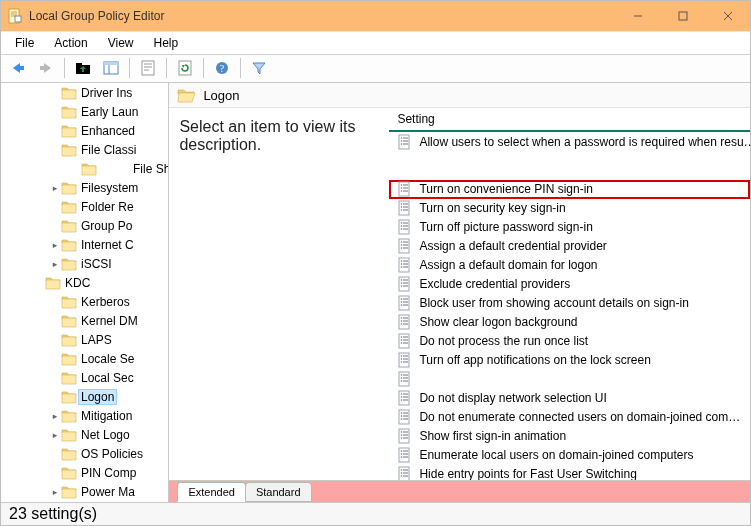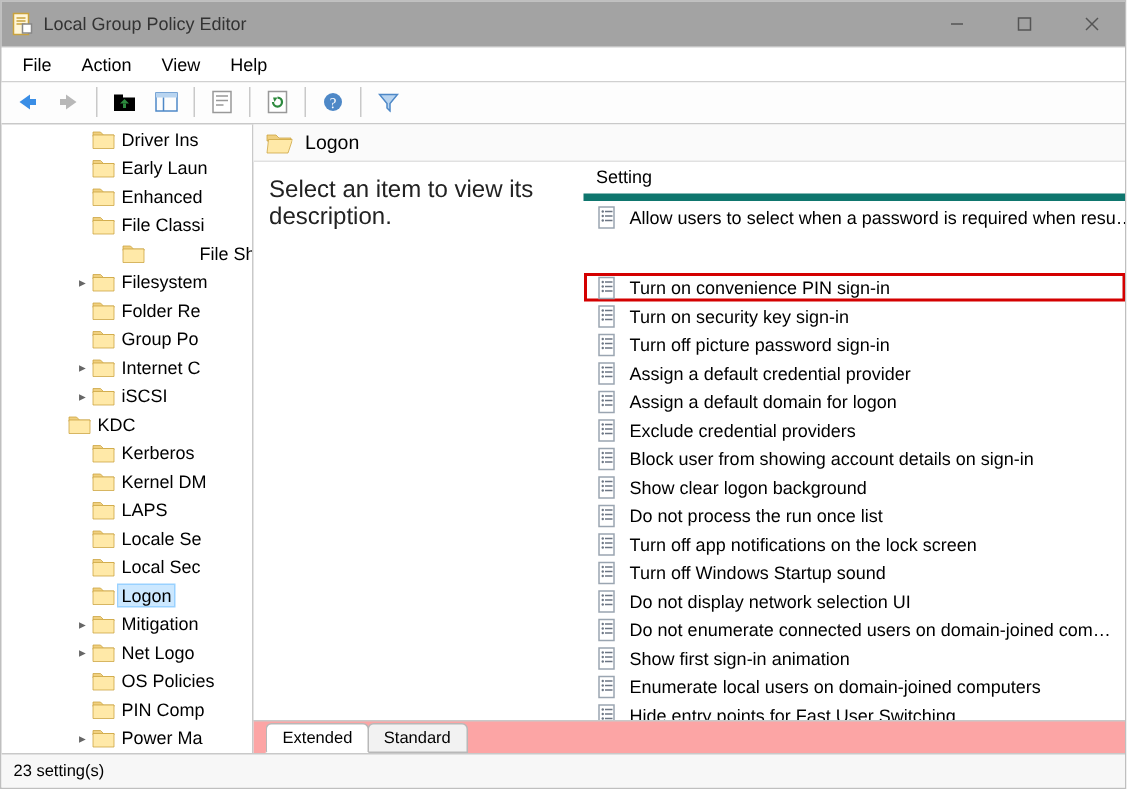--- a/index.html
+++ b/index.html
@@ -20,21 +20,21 @@
     flex-direction: column;
     background: #ffffff;
   }
 
   
   .titlebar {
     height: 30px;
     display: flex;
     align-items: center;
     padding: 0 0 0 6px;
-    background: #a3a3a3;
+    background: #fdba74;
     border-bottom: 1px solid #e6e6e6;
   }
   .titlebar .app-icon { width: 16px; height: 16px; margin-right: 6px; }
   .titlebar .title { flex: 0 0 auto; font-size: 12px; color: #333; }
   .titlebar .spacer { flex: 1 1 auto; }
   .titlebar .win-btn {
     width: 45px;
     height: 30px;
     display: flex;
     align-items: center;
@@ -163,21 +163,21 @@
     display: flex;
     flex-direction: column;
     min-width:0;
     min-height:0;
   }
   .settings-header {
     height: 22px;
     display: flex;
     align-items: center;
     padding: 0 8px;
-    border-bottom: 5px solid #0f766e;
+    border-bottom: 2px solid #0f766e;
     font-size: 12px;
   }
   .settings-list {
     flex: 1 1 auto;
     overflow-y: auto;
     overflow-x: hidden;
     padding: 1px 0;
   }
   .setting-row {
     display: flex;
@@ -221,21 +221,21 @@
     z-index: 2;
   }
 
   
   .statusbar {
     height: 22px;
     border-top: 1px solid #c9c9c9;
     display: flex;
     align-items: center;
     padding: 0 8px;
-    font-size: 11px;
+    font-size: 16px;
     background: #f7f7f7;
   }
 
   
   .folder-icon svg .f-body { fill: #ffe9a8; stroke: #c9a23c; stroke-width:0.5;}
   .folder-icon svg .f-tab  { fill: #f0d080; stroke: #c9a23c; stroke-width:0.5;}
 
   
   .policy-icon svg rect { fill:#fff; stroke:#9aa5b1; }
   .policy-icon svg line { stroke:#6c7684; stroke-width:1; }
@@ -690,21 +690,20 @@
                 <div class="setting-row">
                   <span class="policy-icon"><svg viewBox="0 0 16 16" width="16" height="16">
                       <rect x="2" y="1" width="10" height="14"></rect>
                       <circle cx="4.5" cy="4" r="0.8"></circle>
                       <line x1="6" y1="4" x2="11" y2="4"></line>
                       <circle cx="4.5" cy="7" r="0.8"></circle>
                       <line x1="6" y1="7" x2="11" y2="7"></line>
                       <circle cx="4.5" cy="10" r="0.8"></circle>
                       <line x1="6" y1="10" x2="11" y2="10"></line>
                     </svg></span>
-                  <span>Turn off Windows Startup sound</span>
                 </div>
                 <div class="setting-row">
                   <span class="policy-icon"><svg viewBox="0 0 16 16" width="16" height="16">
                       <rect x="2" y="1" width="10" height="14"></rect>
                       <circle cx="4.5" cy="4" r="0.8"></circle>
                       <line x1="6" y1="4" x2="11" y2="4"></line>
                       <circle cx="4.5" cy="7" r="0.8"></circle>
                       <line x1="6" y1="7" x2="11" y2="7"></line>
                       <circle cx="4.5" cy="10" r="0.8"></circle>
                       <line x1="6" y1="10" x2="11" y2="10"></line>

